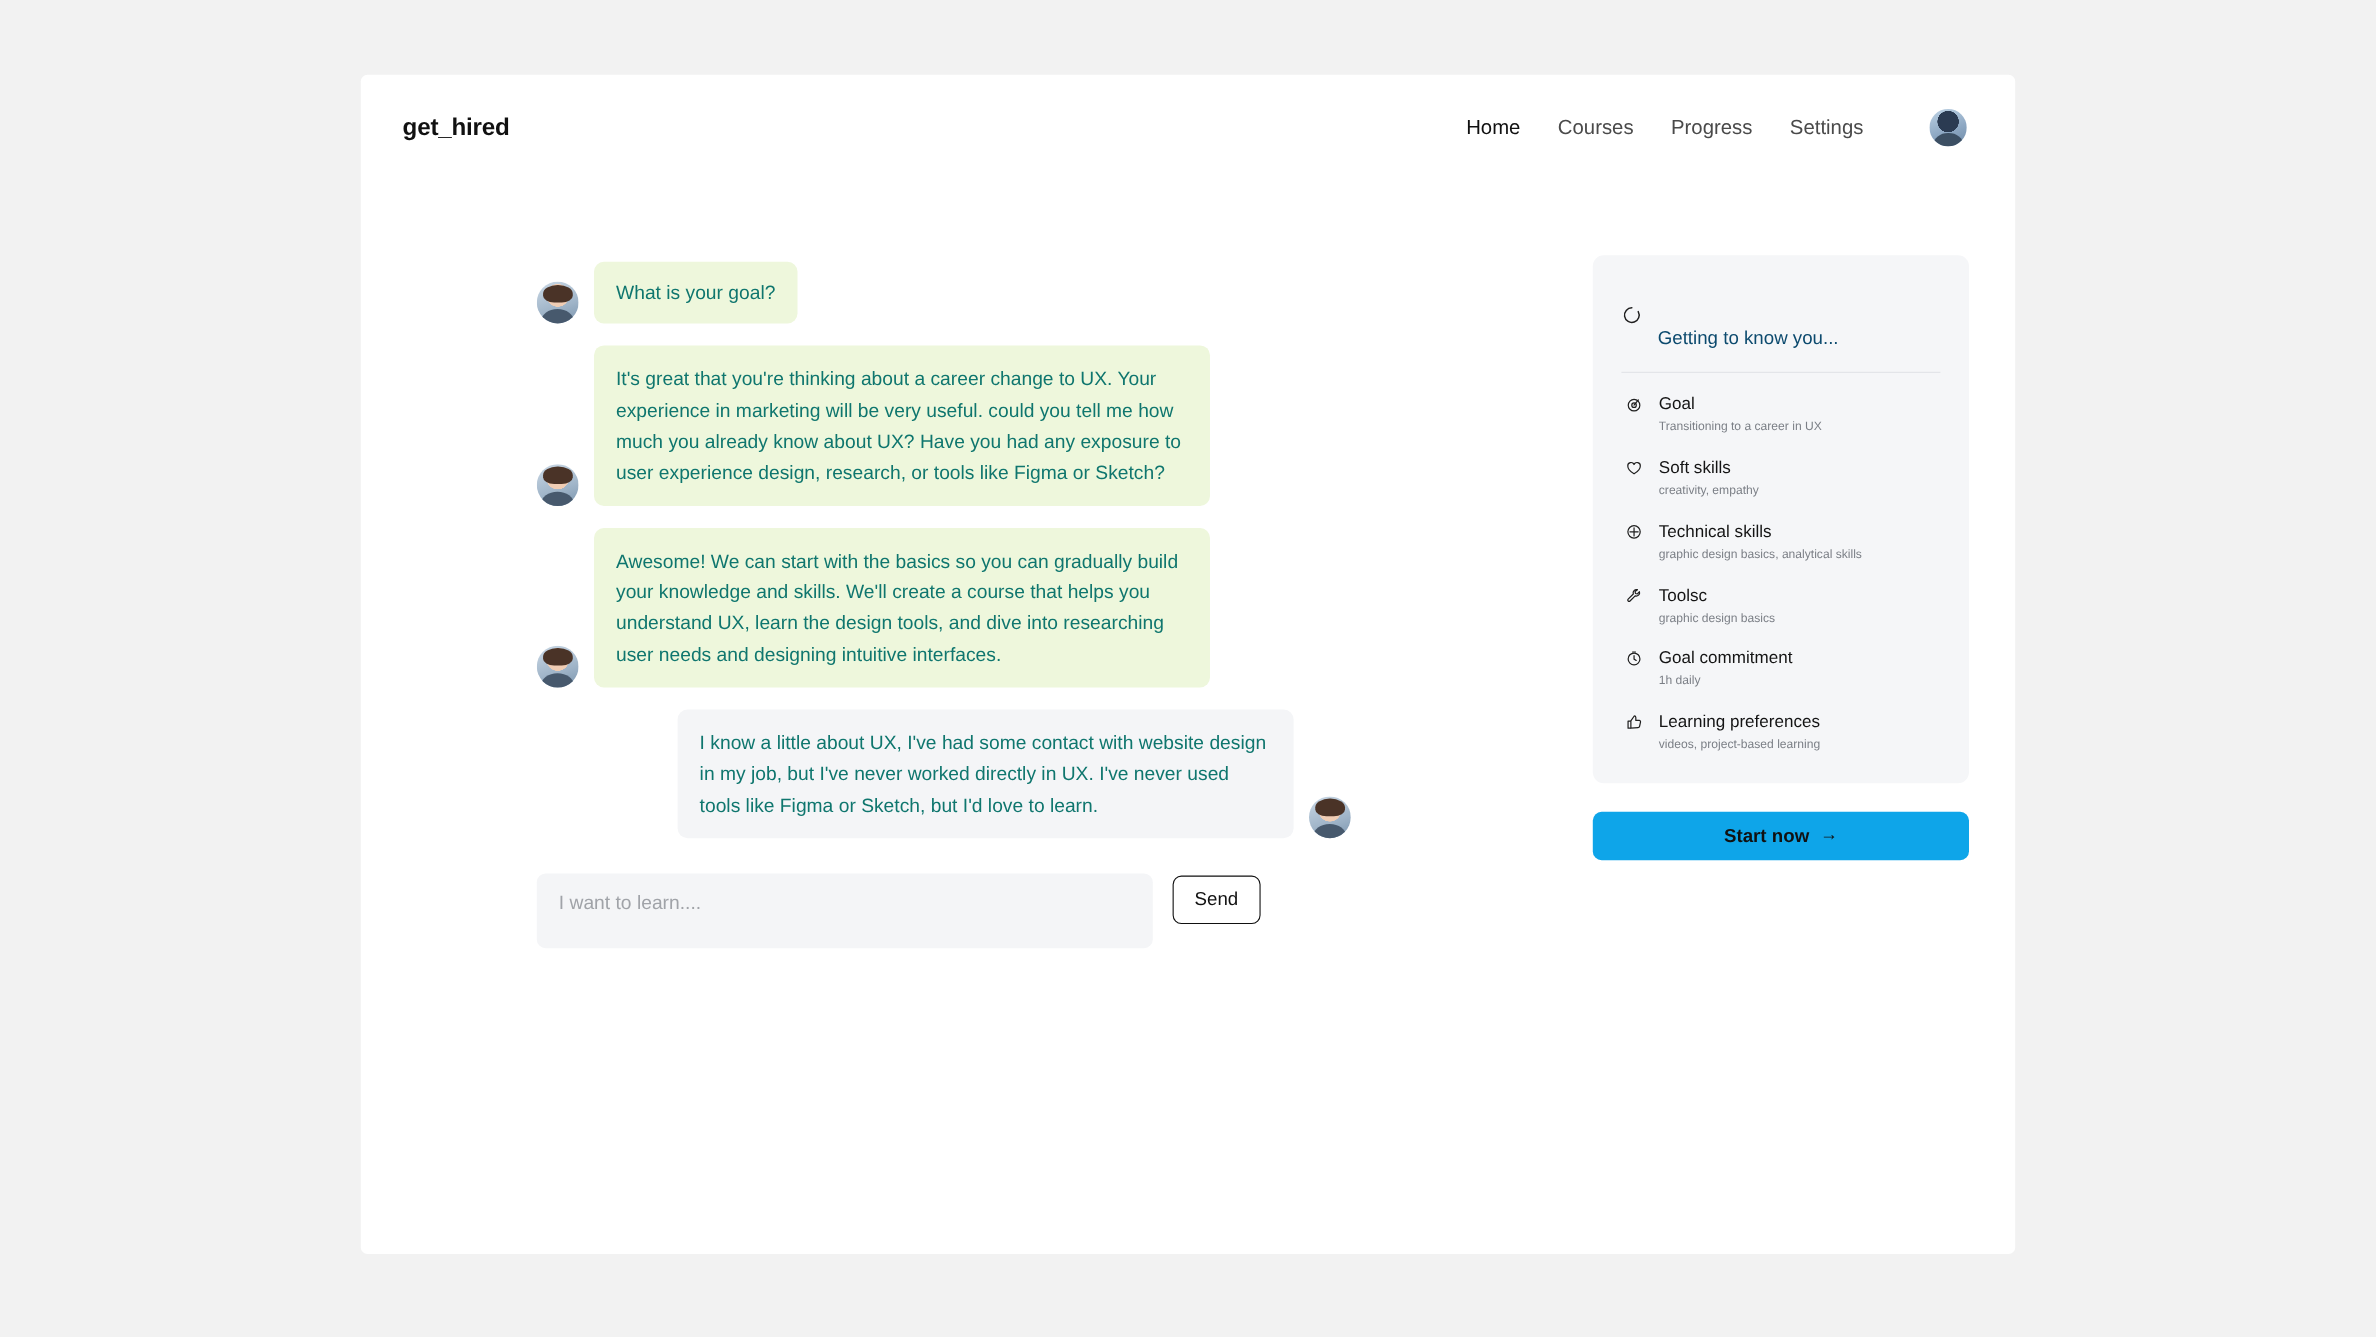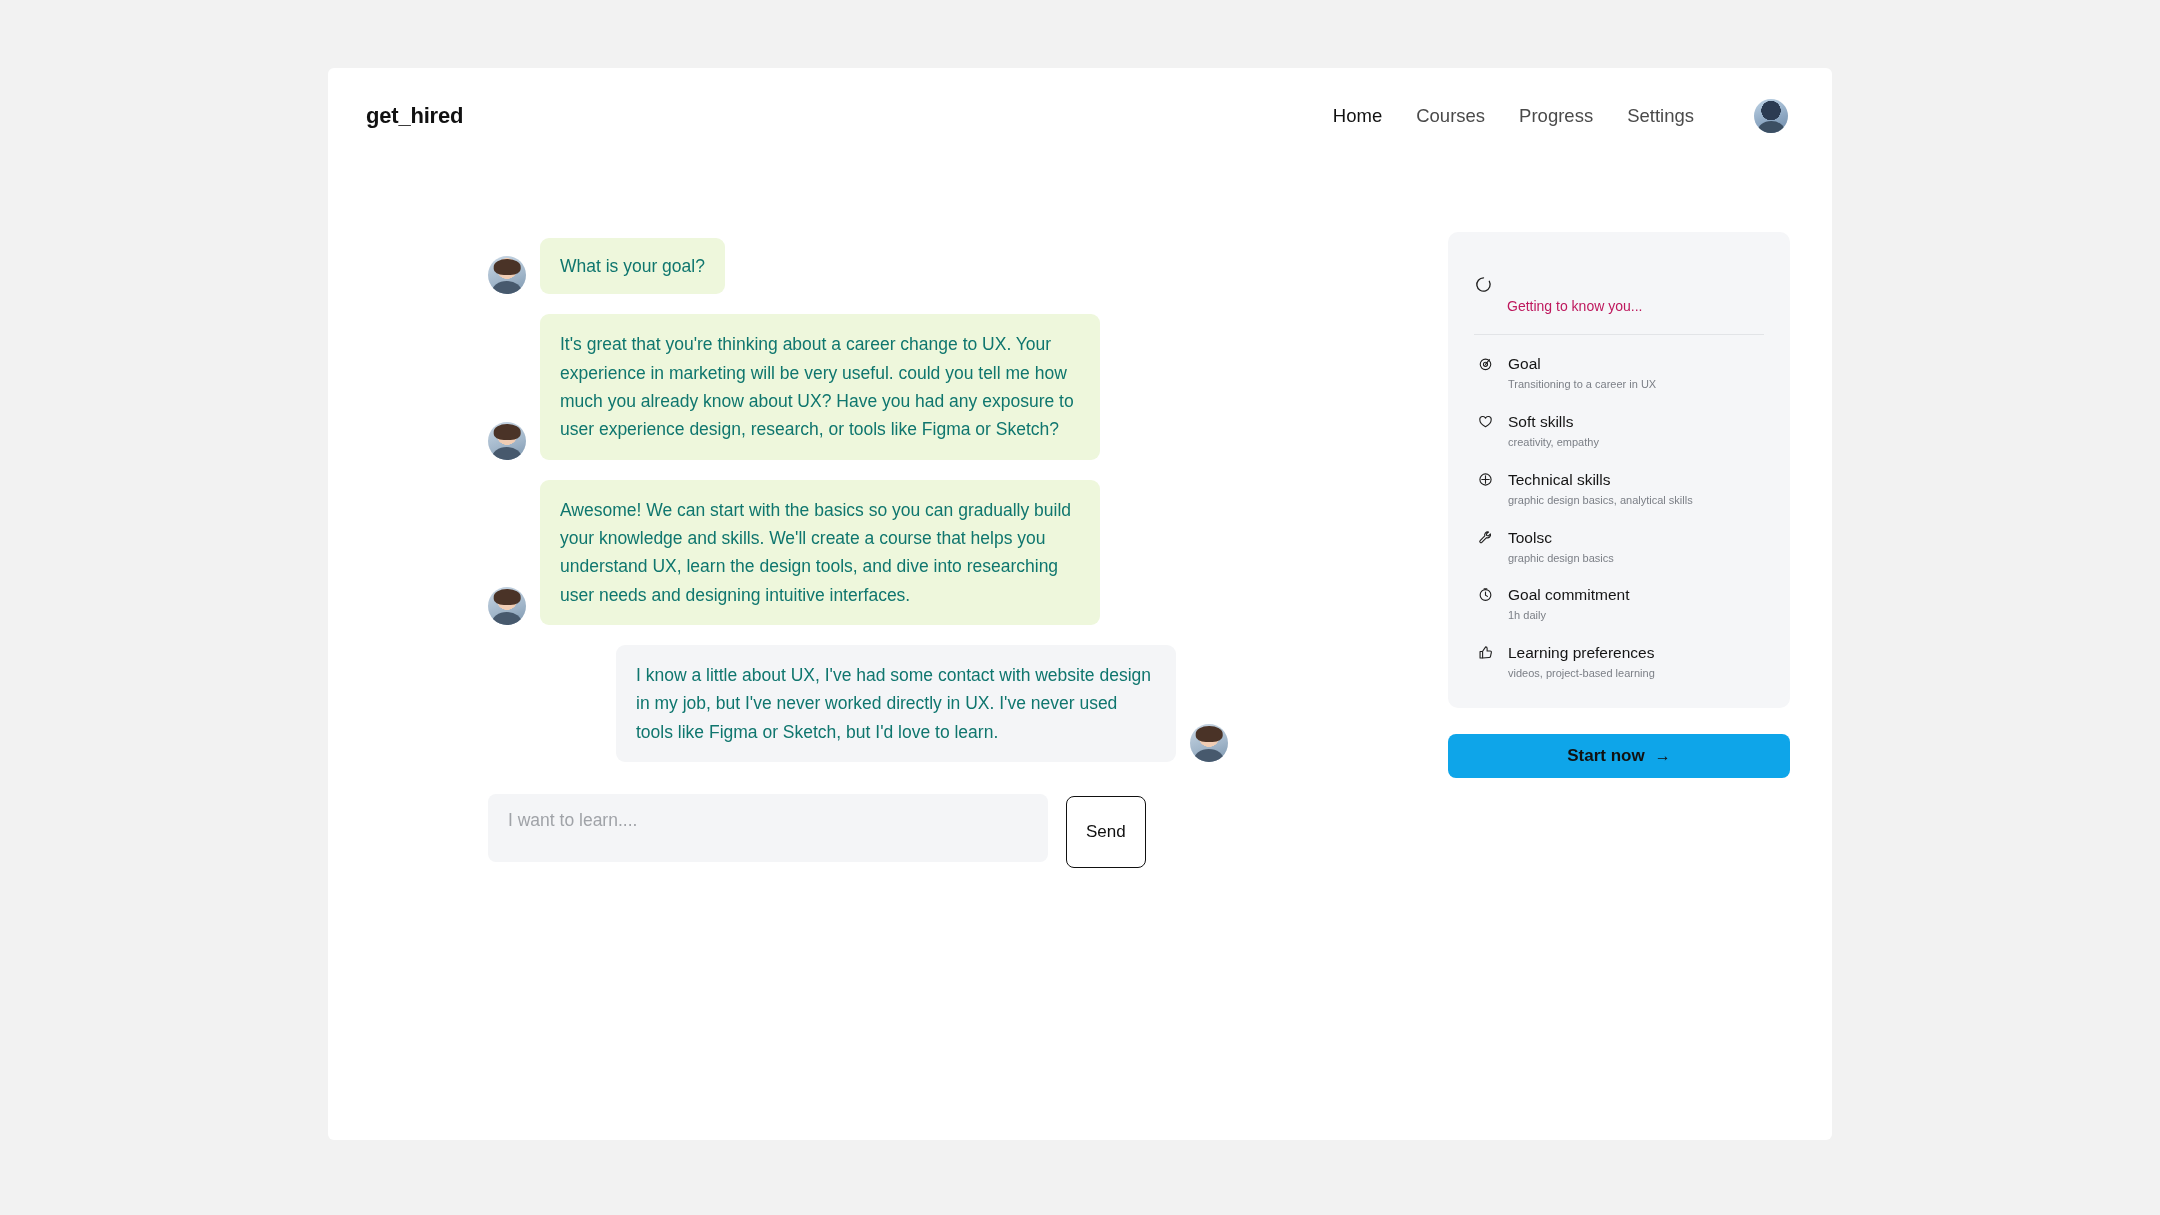--- a/index.html
+++ b/index.html
@@ -169,21 +169,21 @@
     font-size: 17.5px;
     font-family: "Liberation Sans", sans-serif;
     color: #2b2b2b;
     resize: none;
     outline: none;
   }
   .composer-input::placeholder { color: #a0a3a8; }
   .send-btn {
     margin-left: 18px;
     margin-top: 2px;
-    padding: 23px 19px;
+    padding: 9px 19px;
     border: 1px solid #111111;
     border-radius: 8px;
     background: #ffffff;
     font-size: 17px;
     font-family: "Liberation Sans", sans-serif;
     color: #111111;
     cursor: pointer;
     line-height: 1.4;
     text-align: right;
   }
@@ -195,22 +195,22 @@
     padding: 22px 26px 26px 26px;
     box-sizing: border-box;
   }
   .summary-head {
     display: flex;
     align-items: center;
     padding-bottom: 20px;
     border-bottom: 1px solid #e2e4e7;
   }
   .summary-head-label {
-    font-size: 14px;
-    color: #be185d;
+    font-size: 17px;
+    color: #0c4a6e;
     margin-left: 14px;
     margin-top: 44px;
   }
   .summary-item {
     display: flex;
     align-items: flex-start;
     margin-top: 19px;
   }
   .summary-icon {
     width: 22px;

